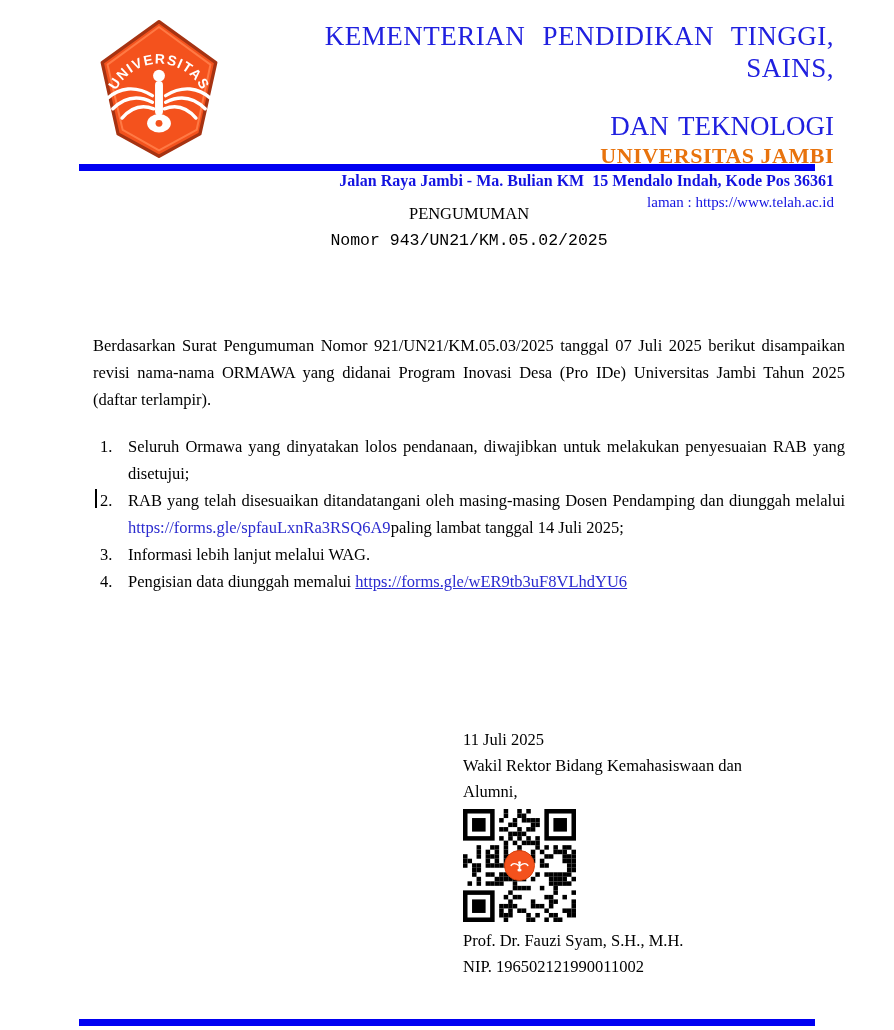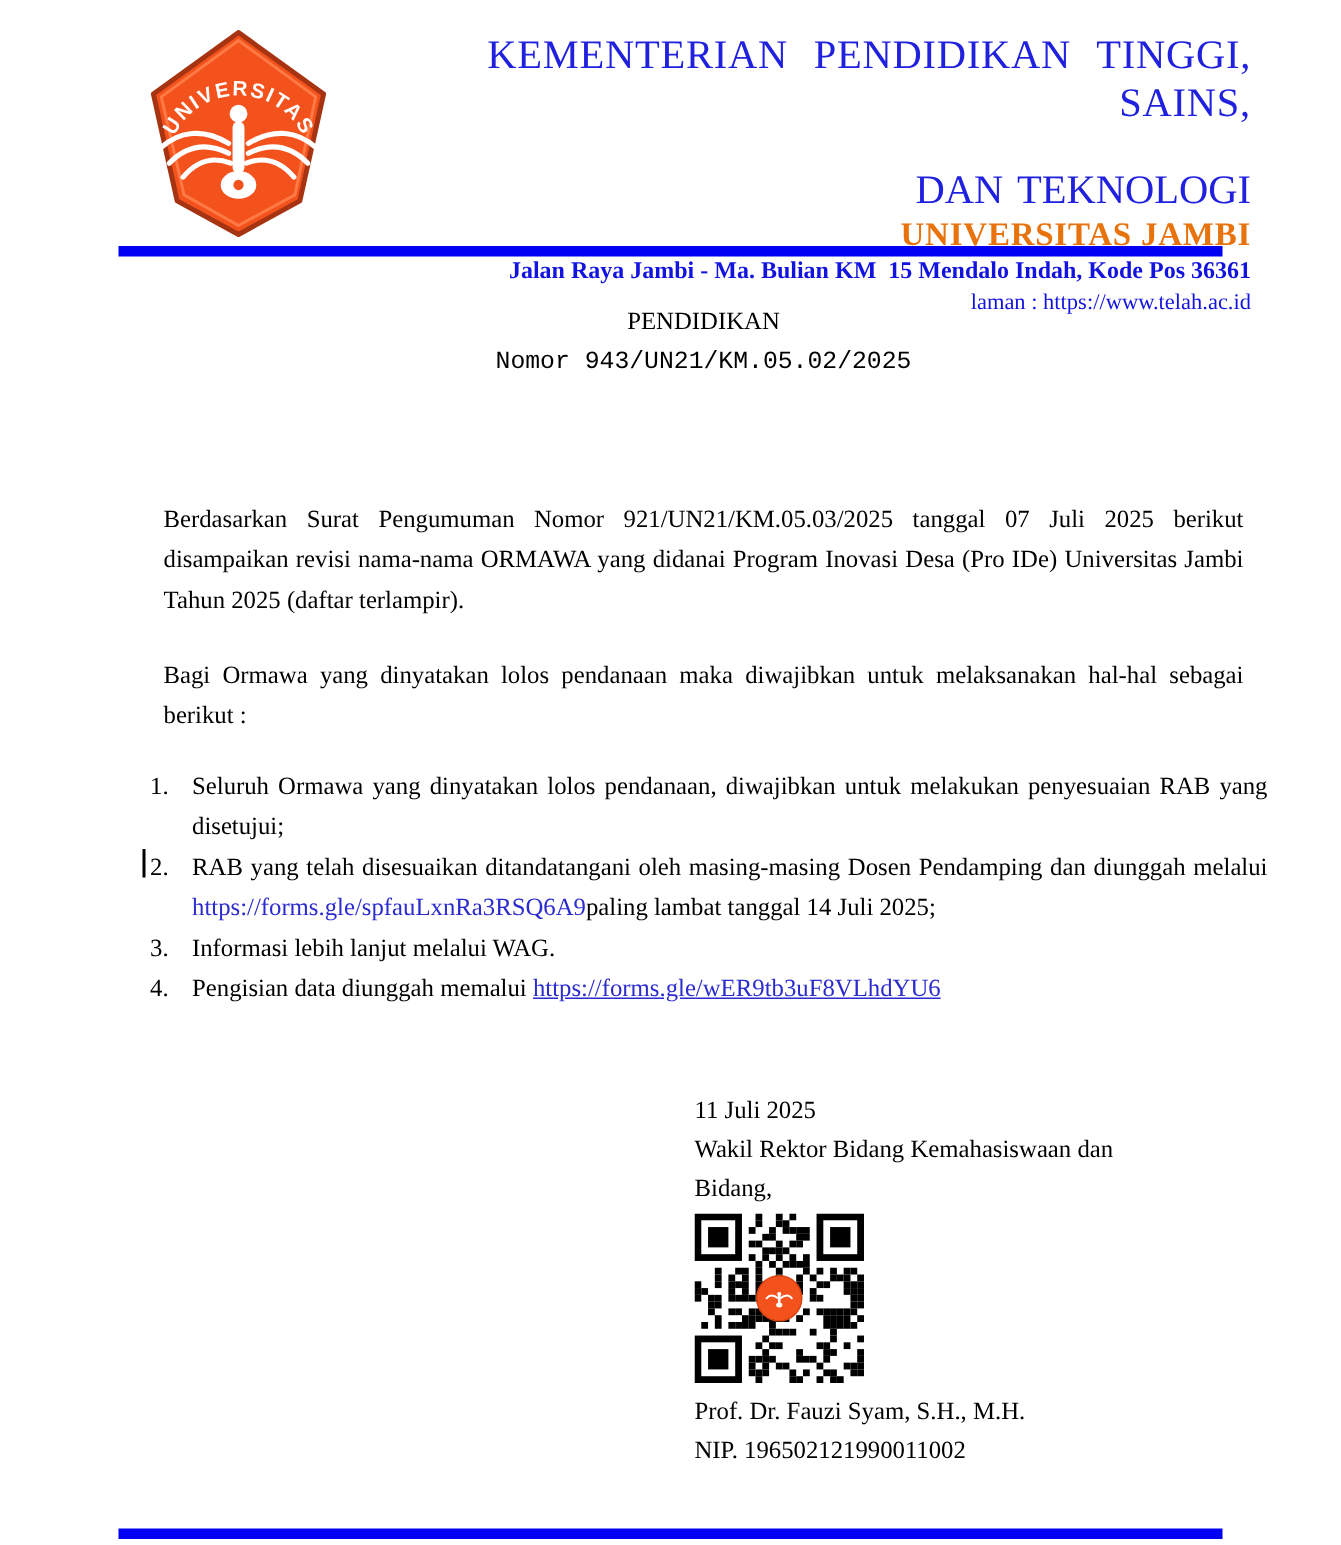--- a/index.html
+++ b/index.html
@@ -15,21 +15,21 @@
   .univ{font-size:22px;line-height:29px;font-weight:bold;color:#E8730D;letter-spacing:.5px;}
   .address{font-size:16px;line-height:22px;font-weight:bold;color:#1313E0;white-space:pre;}
   .laman{font-size:15px;line-height:20px;color:#1313E0;}
   .rule{position:absolute;left:79px;width:736px;height:7px;background:#0000F2;}
   .rule-top{top:164px;}
   .rule-bottom{top:1019px;}
   
   .content{position:absolute;left:93px;top:192px;width:752px;font-size:16.5px;line-height:27px;}
   .doc-title{text-align:center;margin:8px 0 0 0;}
   .doc-number{text-align:center;margin:0;font-family:Liberation Mono, monospace;}
-  .para{margin:16px;text-align:justify;}
+  .para{margin:0;text-align:justify;}
   .p1{margin-top:78px;}
   .p2{margin-top:23px;}
   .ol{list-style:none;margin:20px 0 0 0;padding:0 0 0 7px;}
   .ol li{display:flex;}
   .num{width:28px;flex:0 0 28px;position:relative;}
   .li-text{flex:1;text-align:justify;}
   .caret{position:absolute;left:-5px;top:2px;width:2px;height:19px;background:#000;}
   .closing{margin-top:27px;}
   a.doclink{color:#2B2BCF;text-decoration:none;}
   a.doclink.u{text-decoration:underline;}
@@ -78,25 +78,24 @@
     <div class="ministry1">KEMENTERIAN PENDIDIKAN TINGGI, SAINS,</div>
     <div class="ministry2">DAN TEKNOLOGI</div>
     <div class="univ">UNIVERSITAS JAMBI</div>
     <div class="address">Jalan Raya Jambi - Ma. Bulian KM  15 Mendalo Indah, Kode Pos 36361</div>
     <div class="laman">laman : https://www.telah.ac.id</div>
   </div>
 
   <div class="rule rule-top"></div>
 
   <div class="content">
-    <p class="doc-title">PENDIDIKAN</p>
+    <p class="doc-title">PENGUMUMAN</p>
     <p class="doc-number">Nomor 943/UN21/KM.05.02/2025</p>
 
     <p class="para p1">Berdasarkan Surat Pengumuman Nomor 921/UN21/KM.05.03/2025 tanggal 07 Juli 2025 berikut disampaikan revisi nama-nama ORMAWA yang didanai Program Inovasi Desa (Pro IDe) Universitas Jambi Tahun 2025 (daftar terlampir).</p>
-    <p class="para p2">Bagi Ormawa yang dinyatakan lolos pendanaan maka diwajibkan untuk melaksanakan hal-hal sebagai berikut :</p>
 
     <ol class="ol">
       <li>
           <span class="num">1.</span>
           <div class="li-text">Seluruh Ormawa yang dinyatakan lolos pendanaan, diwajibkan untuk melakukan penyesuaian RAB yang disetujui;</div>
         </li>
       <li>
           <span class="num"><span class="caret"></span><span>2.</span></span>
           <div class="li-text"><span>RAB yang telah disesuaikan ditandatangani oleh masing-masing Dosen Pendamping dan diunggah melalui </span><a class="doclink" href="#">https://forms.gle/spfauLxnRa3RSQ6A9</a><span>paling lambat tanggal 14 Juli 2025;</span></div>
         </li>
@@ -108,21 +107,21 @@
           <span class="num">4.</span>
           <div class="li-text"><span>Pengisian data diunggah memalui </span><a class="doclink u" href="#">https://forms.gle/wER9tb3uF8VLhdYU6</a></div>
         </li>
     </ol>
 
   </div>
 
   <div class="sig">
     <div>11 Juli 2025</div>
     <div>Wakil Rektor Bidang Kemahasiswaan dan</div>
-    <div>Bidang,</div>
+    <div>Alumni,</div>
     <div class="qr-box">
       <div id="qr">
           <svg width="113" height="113" viewBox="0 0 113 113">
             <rect width="113" height="113" fill="#fff"></rect>
             <rect x="40.68" y="0.00" width="4.52" height="4.52" fill="#000"></rect>
             <rect x="54.24" y="0.00" width="4.52" height="4.52" fill="#000"></rect>
             <rect x="63.28" y="0.00" width="4.52" height="4.52" fill="#000"></rect>
             <rect x="40.68" y="4.52" width="4.52" height="4.52" fill="#000"></rect>
             <rect x="54.24" y="4.52" width="4.52" height="4.52" fill="#000"></rect>
             <rect x="58.76" y="4.52" width="4.52" height="4.52" fill="#000"></rect>

